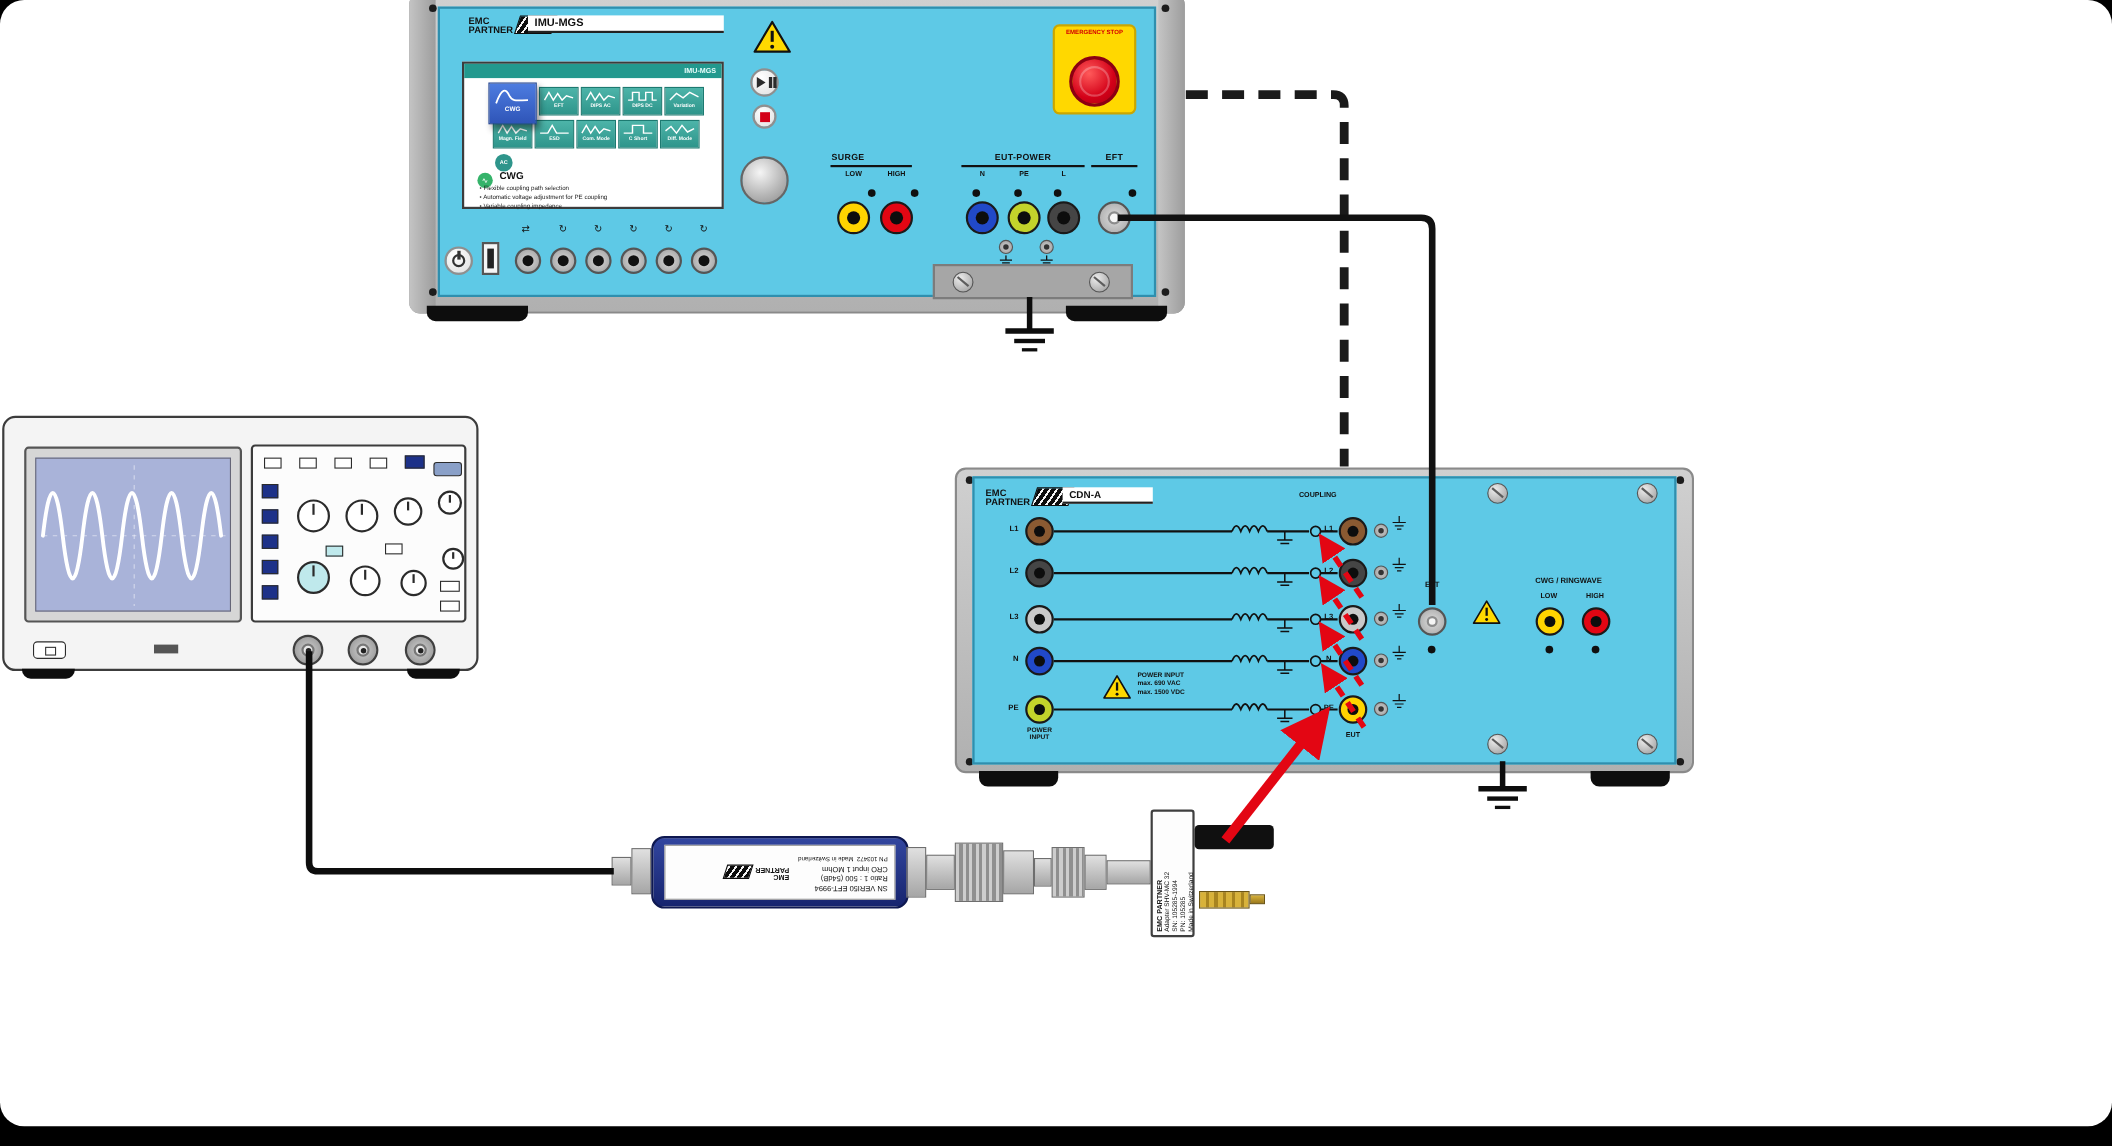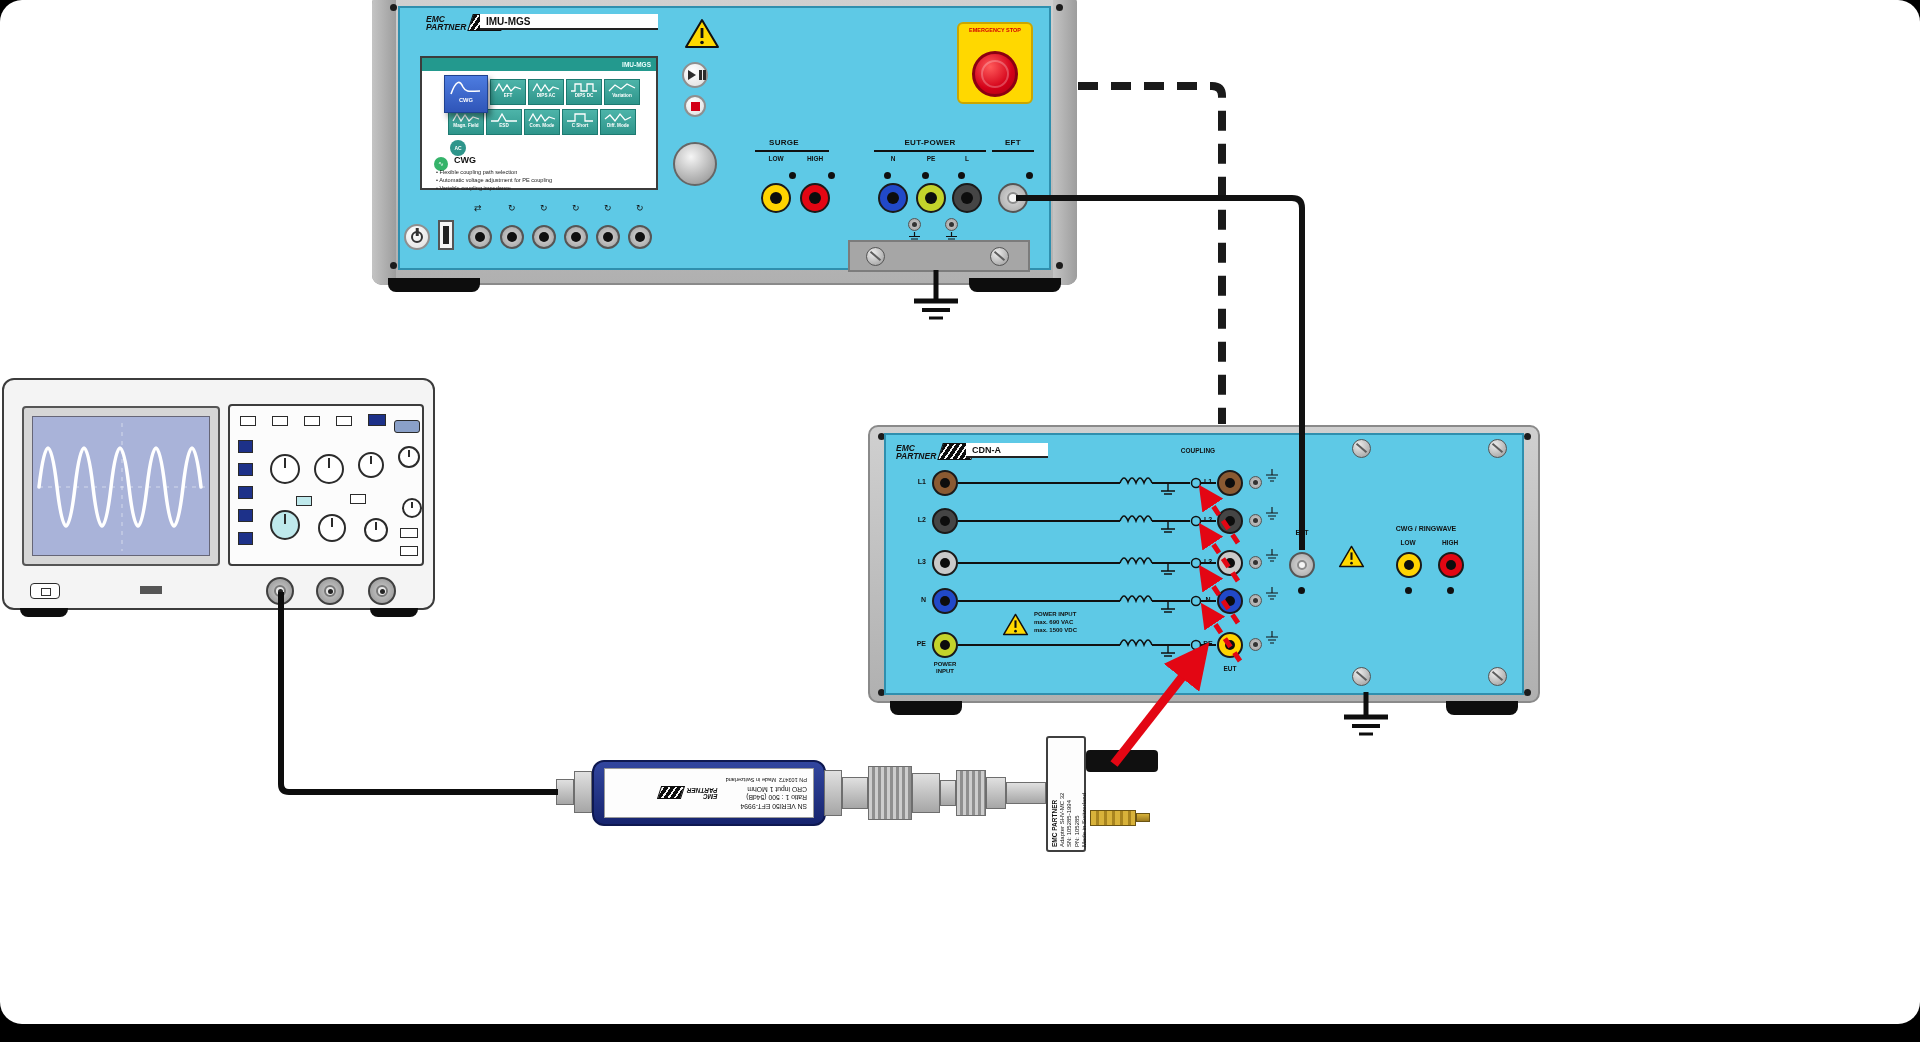--- a/index.html
+++ b/index.html
@@ -21,21 +21,21 @@
   .jk{background:#454545}.jbr{background:#8a5a32}.jgy{background:#c9c9c9}
   .jm{background:radial-gradient(#dcdcdc,#a5a5a5);border-color:#555;}
   .jm i{background:#f5f5f5;border:2px solid #8c8c8c;box-sizing:border-box;}
   .led{position:absolute;width:7px;height:7px;border-radius:50%;background:#101010;}
   .post{position:absolute;width:13px;height:13px;border-radius:50%;background:radial-gradient(#d0d0d0,#9a9a9a);border:1px solid #555;box-sizing:border-box;}
   .post::after{content:"";position:absolute;inset:3px;border-radius:50%;background:#333;}
   .schead{position:absolute;font-size:8px;font-weight:bold;text-align:center;letter-spacing:.3px;}
   .rule{position:absolute;height:1.5px;background:#111;}
   .lbl{position:absolute;font-size:6.5px;font-weight:bold;text-align:center;}
   .emclogo{position:absolute;display:flex;align-items:center;gap:4px;}
-  .emclogo .lt{font-style:italic;font-weight:bold;font-size:8.5px;line-height:8px;}
+  .emclogo .lt{font-weight:bold;font-size:8.5px;line-height:8px;}
   .emclogo .lm{width:32px;height:15px;border:1px solid #0d0d0d;background:repeating-linear-gradient(110deg,#0d0d0d 0 4px,#f5f5f5 4px 6px);transform:skewX(-18deg);}
   .modelbar{position:absolute;background:#fff;font-weight:bold;font-size:10px;line-height:15px;padding:0 6px;border-bottom:2px solid #222;box-sizing:border-box;}
   .cbtn{position:absolute;border-radius:50%;background:radial-gradient(circle at 38% 30%,#ffffff,#dedede);border:2px solid #8f8f8f;display:flex;align-items:center;justify-content:center;box-sizing:border-box;}
   .knob{position:absolute;border-radius:50%;background:radial-gradient(circle at 40% 32%,#f5f5f5,#b9b9b9 55%,#8b8b8b);border:2px solid #666;box-sizing:border-box;}
   .mconn{position:absolute;width:24px;height:24px;border-radius:50%;background:radial-gradient(#d9d9d9,#9c9c9c);border:2px solid #555;display:flex;align-items:center;justify-content:center;box-sizing:border-box;}
   .mconn i{width:10px;height:10px;border-radius:50%;background:#111;display:block;}
   .icon{position:absolute;font-size:9px;line-height:9px;}
   .icon-rot::before{content:"↻";}
   .icon-swap::before{content:"⇄";}
   .estop{position:absolute;background:#ffd800;border:2px solid #caa600;border-radius:6px;box-sizing:border-box;}
@@ -217,21 +217,21 @@
     <div class="mconn" style="left:192px;top:225px;">
         <i></i>
       </div>
     <div class="mconn" style="left:224px;top:225px;">
         <i></i>
       </div>
     <div class="mconn" style="left:256px;top:225px;">
         <i></i>
       </div>
 
-    <div class="schead" style="left:374px;top:138px;width:76px;">SURGE</div>
+    <div class="schead" style="left:361px;top:138px;width:76px;">SURGE</div>
     <div class="rule" style="left:383px;top:150px;width:74px;"></div>
     <div class="lbl" style="left:389px;top:155px;width:30px;">LOW</div>
     <div class="lbl" style="left:428px;top:155px;width:30px;">HIGH</div>
     <div class="led" style="left:417px;top:172px;"></div>
     <div class="led" style="left:456px;top:172px;"></div>
     <div class="jack j30 jy" style="left:389px;top:183px;">
         <i></i>
       </div>
     <div class="jack j30 jr" style="left:428px;top:183px;">
         <i></i>

